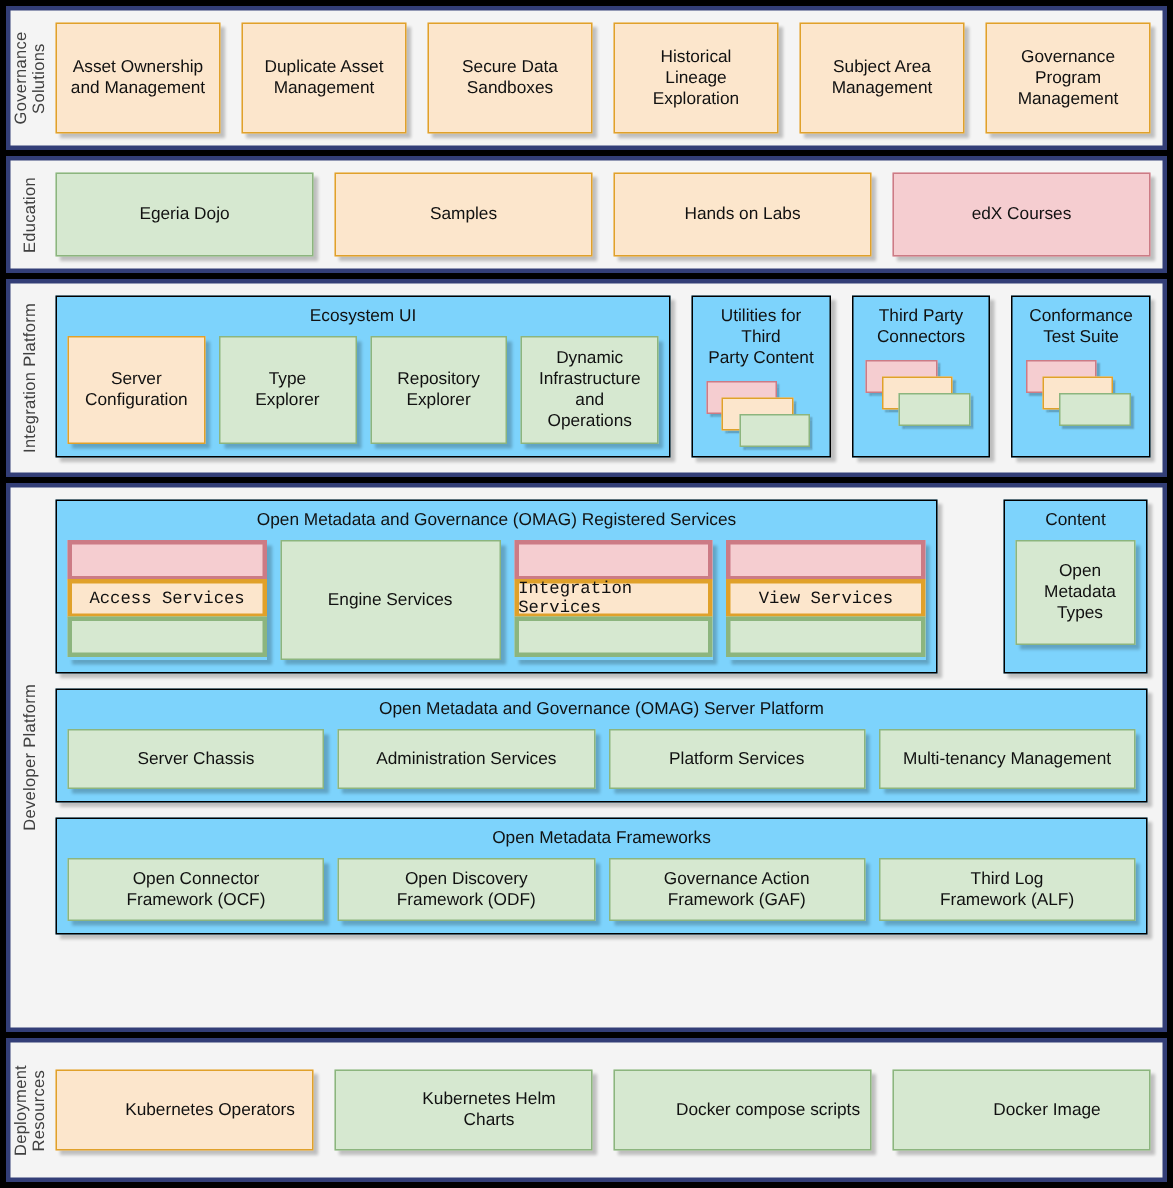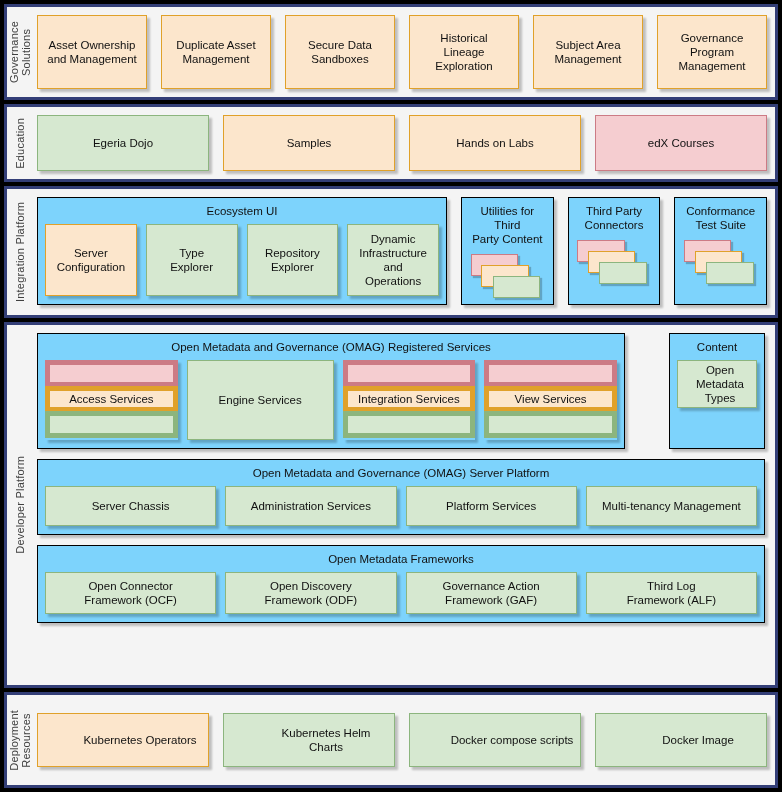--- a/index.html
+++ b/index.html
@@ -148,37 +148,38 @@
     flex-direction: column;
     align-items: stretch;
     justify-content: flex-start;
     gap: 0;
     padding: 8px 10px 8px 4px;
   }
   .dev-row { display: flex; flex-direction: row; gap: 8px; align-items: stretch; }
   #registered-services-row { height: 116px; gap: 44px; }
   #registered-services { flex: 1 1 auto; }
   #content-group { flex: 0 0 96px; }
-  #content-group .box { width: 72px; height: 48px; padding-left: 12px; }
+  #content-group .box { width: 72px; height: 70px; padding-left: 12px; }
 
   .layered {
     position: relative;
     flex: 1 1 0;
     min-height: 60px;
     box-shadow: 3px 3px 2px rgba(0,0,0,0.22);
   }
   .layered .lay {
     box-sizing: border-box;
     height: 33.34%;
-    border: 5px solid #000000;
+    border: 3px solid #000000;
     display: flex;
     align-items: center;
     justify-content: center;
     font-size: 11.5px;
     color: #111;
+    font-family: Liberation Mono, monospace;
   }
   .layered .lay.top { background:#f5cdd0; border-color:#cc7b85; }
   .layered .lay.mid { background:#fce6cc; border-color:#e0a12a; margin-top:-1px; }
   .layered .lay.bot { background:#d6e8d0; border-color:#8cb57e; margin-top:-1px; }
 
   #server-platform-group { margin-top: 10px; }
   #server-platform-group .group-row > .box { height: 40px; }
   #frameworks-group { margin-top: 10px; }
   #frameworks-group .group-row > .box { height: 42px; }
 

